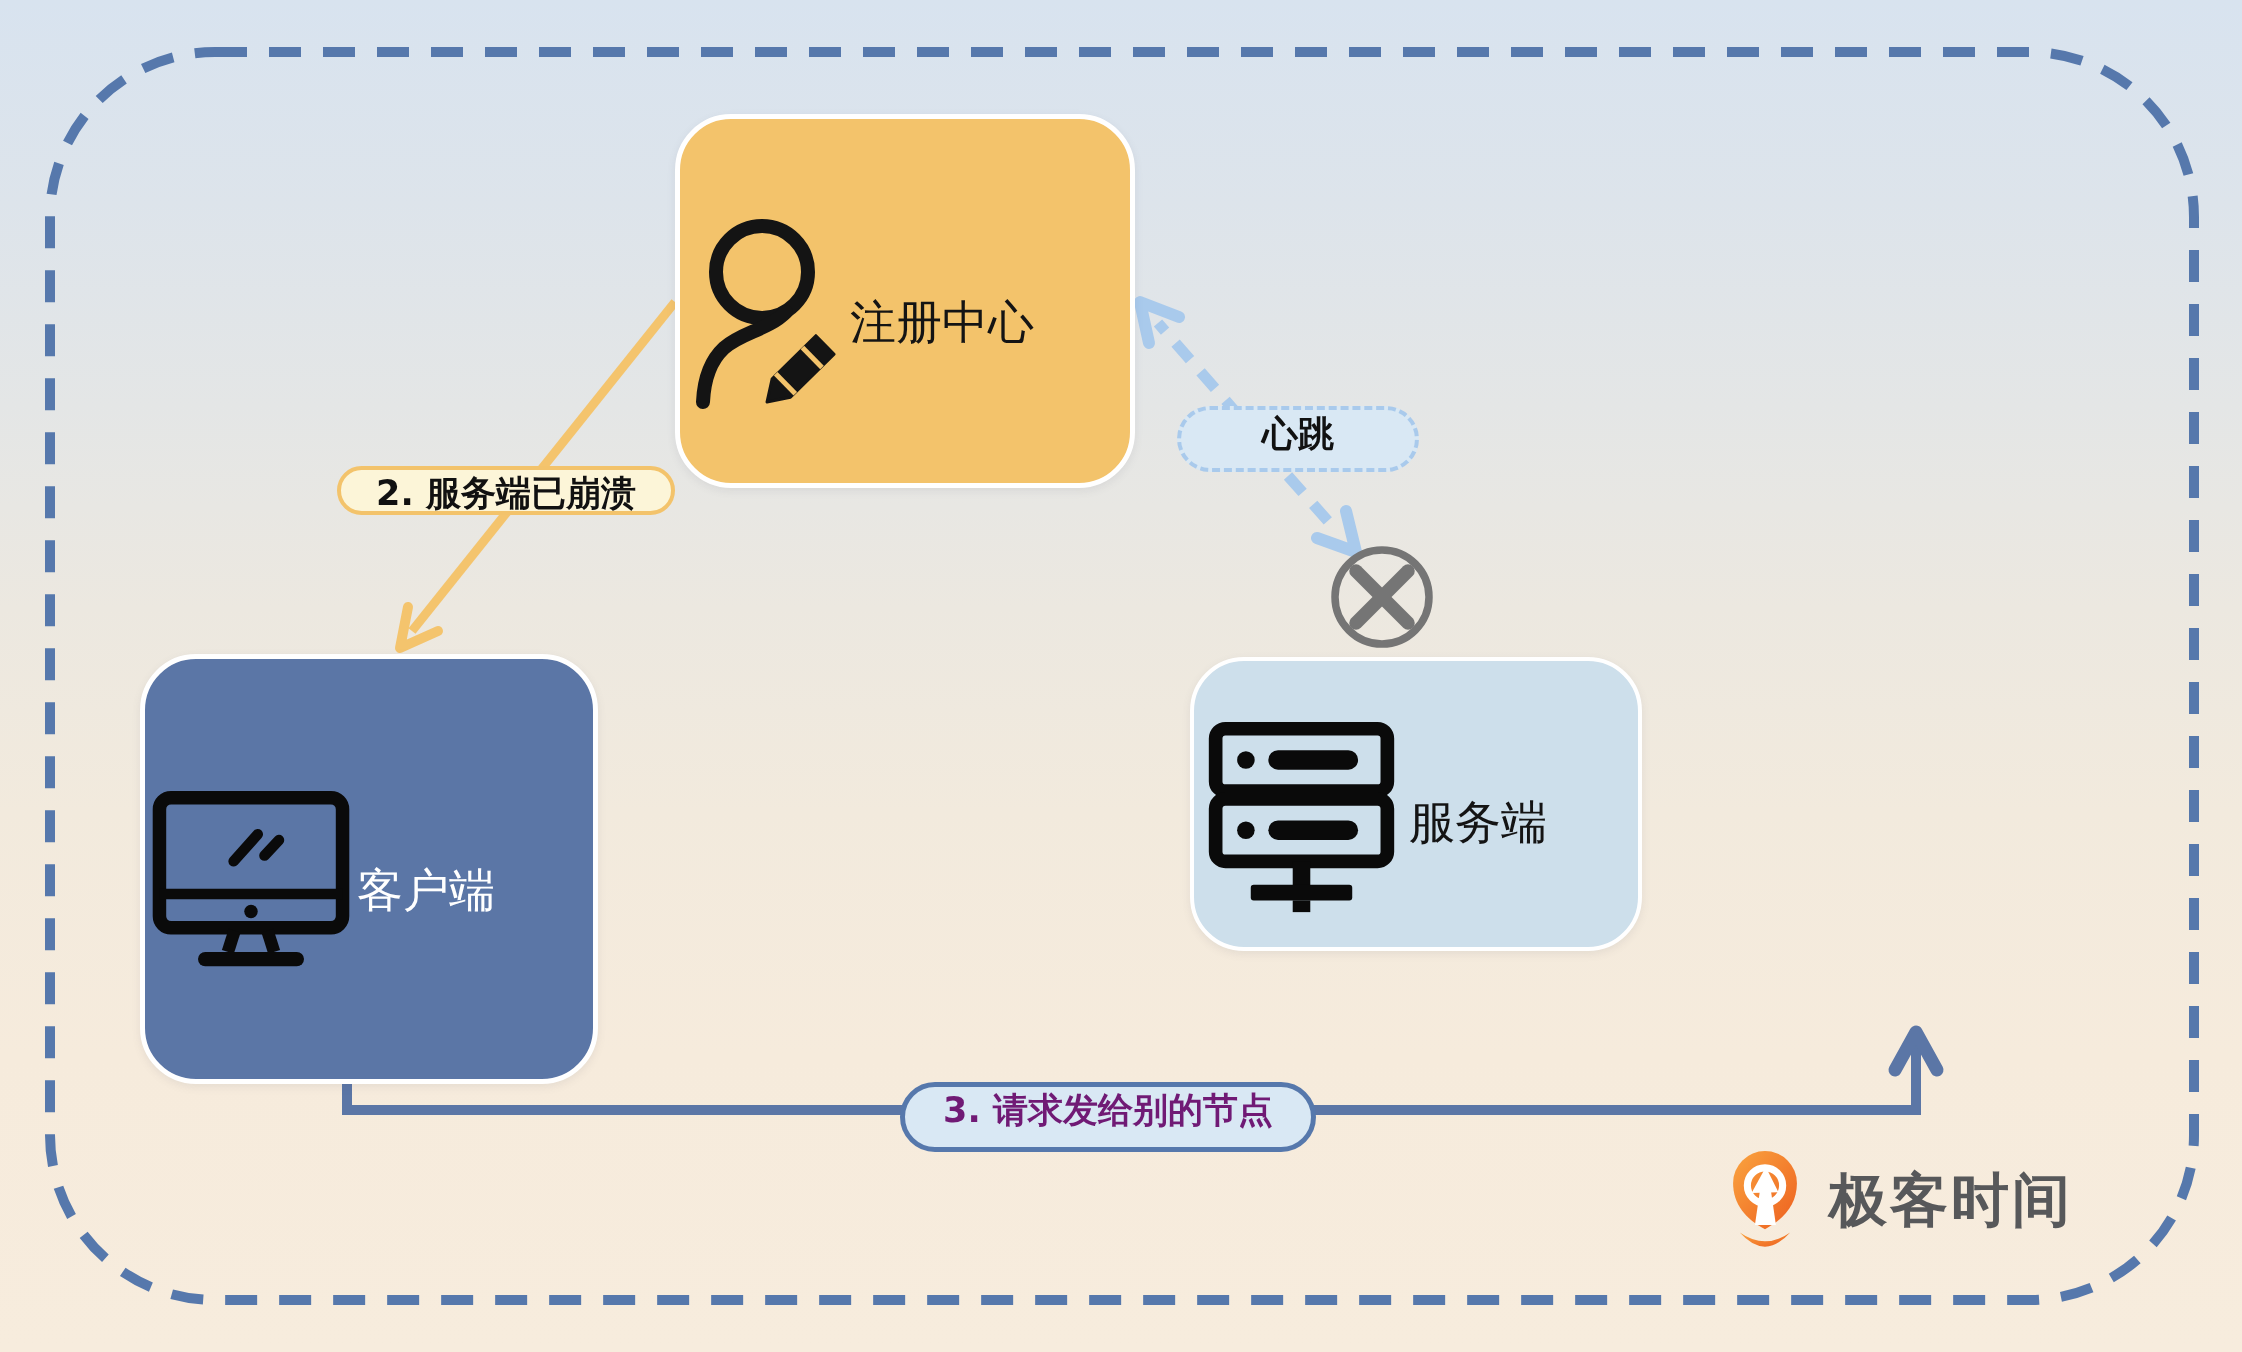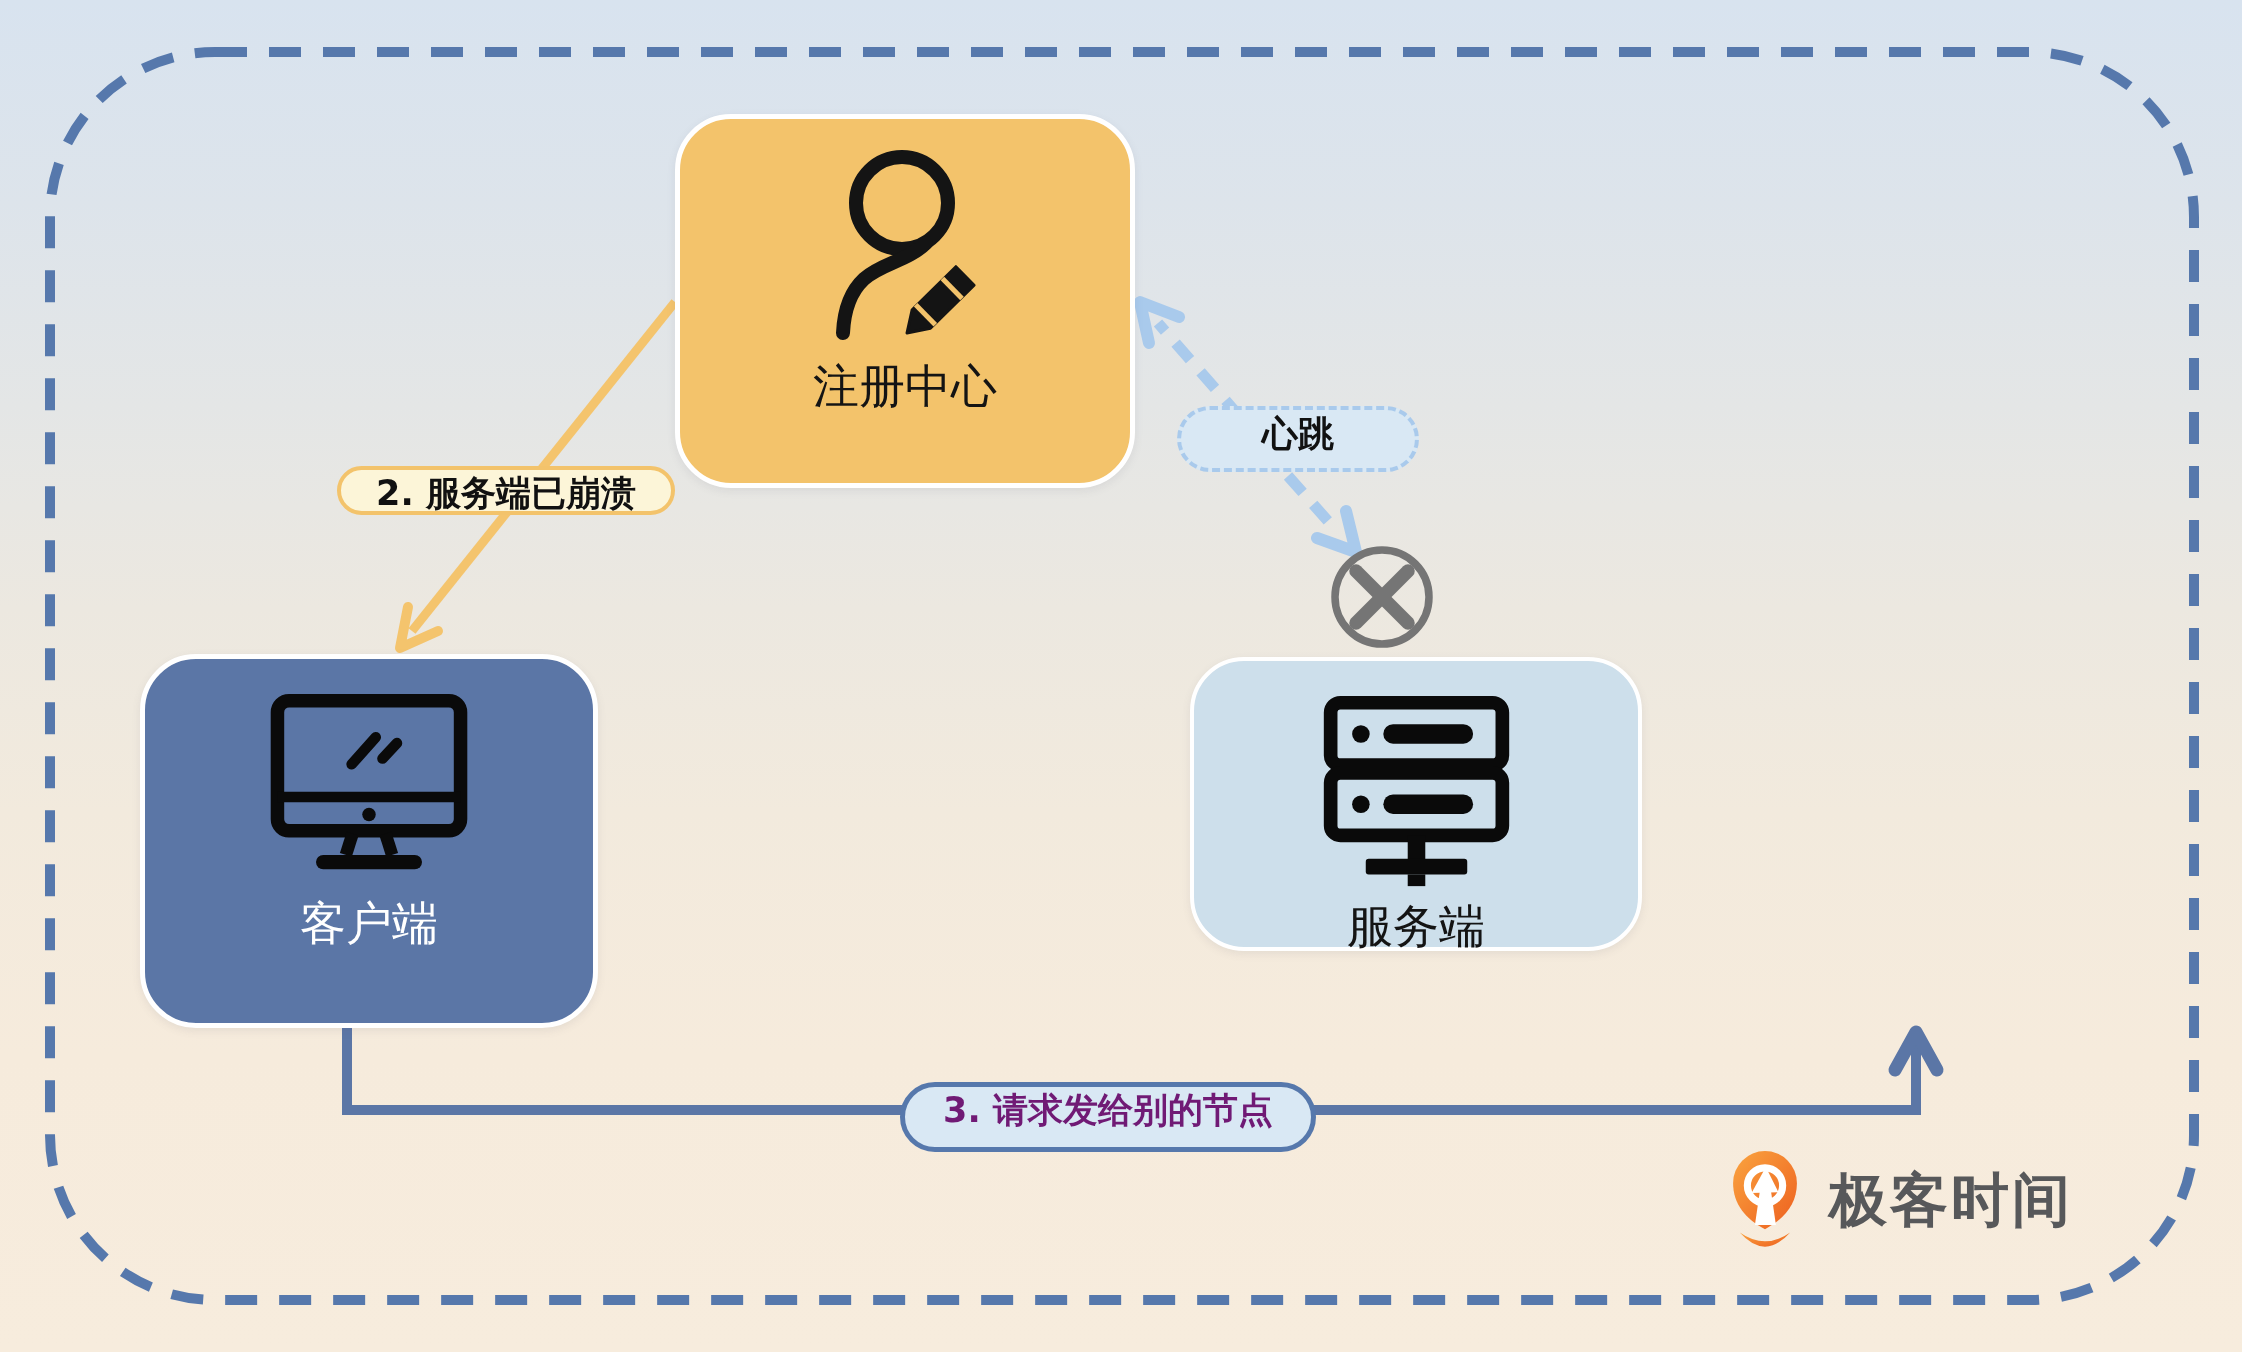--- a/index.html
+++ b/index.html
@@ -7,30 +7,30 @@
     width:2242px;height:1352px;overflow:hidden;
     font-family:"DejaVu Sans","Liberation Sans",sans-serif;
   }
   #stage{
     position:relative;width:2242px;height:1352px;
     background:linear-gradient(180deg,#D8E3EF 0%,#DDE4EB 15%,#E4E6E6 30%,#ECE8E0 45%,#F2EADD 60%,#F6EBDC 78%,#F7ECDD 100%);
   }
   #overlay{position:absolute;left:0;top:0;width:2242px;height:1352px;}
 
   .node{
-    position:absolute;display:flex;flex-direction:column;align-items:center;
+    position:absolute;display:flex;flex-direction:row;align-items:center;
     border:5px solid #ffffff;box-sizing:border-box;
     box-shadow:0 3px 8px rgba(90,90,110,0.10);
   }
   .node .label{line-height:1.1;white-space:nowrap;}
 
   #registry{left:675px;top:114px;width:460px;height:374px;border-radius:56px;background:#F3C36B;padding-top:26px;}
   #registry .label{font-size:46px;color:#141414;margin-top:16px;}
 
-  #client{left:140px;top:654px;width:458px;height:374px;border-radius:56px;background:#5B76A6;padding-top:30px;}
+  #client{left:140px;top:654px;width:458px;height:430px;border-radius:56px;background:#5B76A6;padding-top:30px;}
   #client .label{font-size:46px;color:#ffffff;margin-top:12px;}
 
   #server{left:1190px;top:657px;width:452px;height:294px;border-radius:54px;background:#CDDFEB;border-width:4px;padding-top:30px;}
   #server .label{font-size:46px;color:#141414;margin-top:6px;}
 
   #nodeB{left:1667px;top:657px;width:450px;height:370px;border-radius:54px;background:#CDDFEB;border-width:4px;padding-top:30px;}
   #nodeB .label{font-size:46px;color:#141414;margin-top:6px;}
 
   .pill{
     position:absolute;display:flex;justify-content:center;

